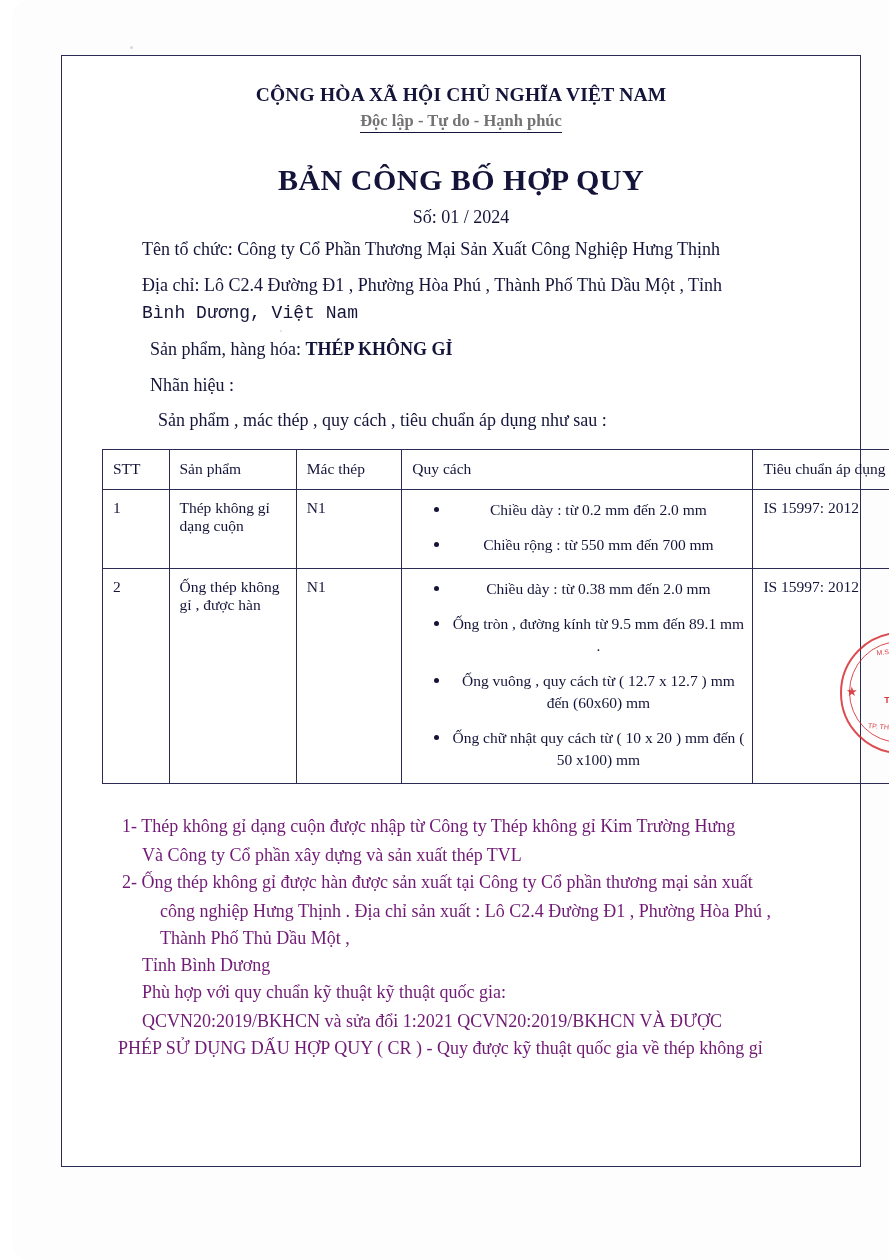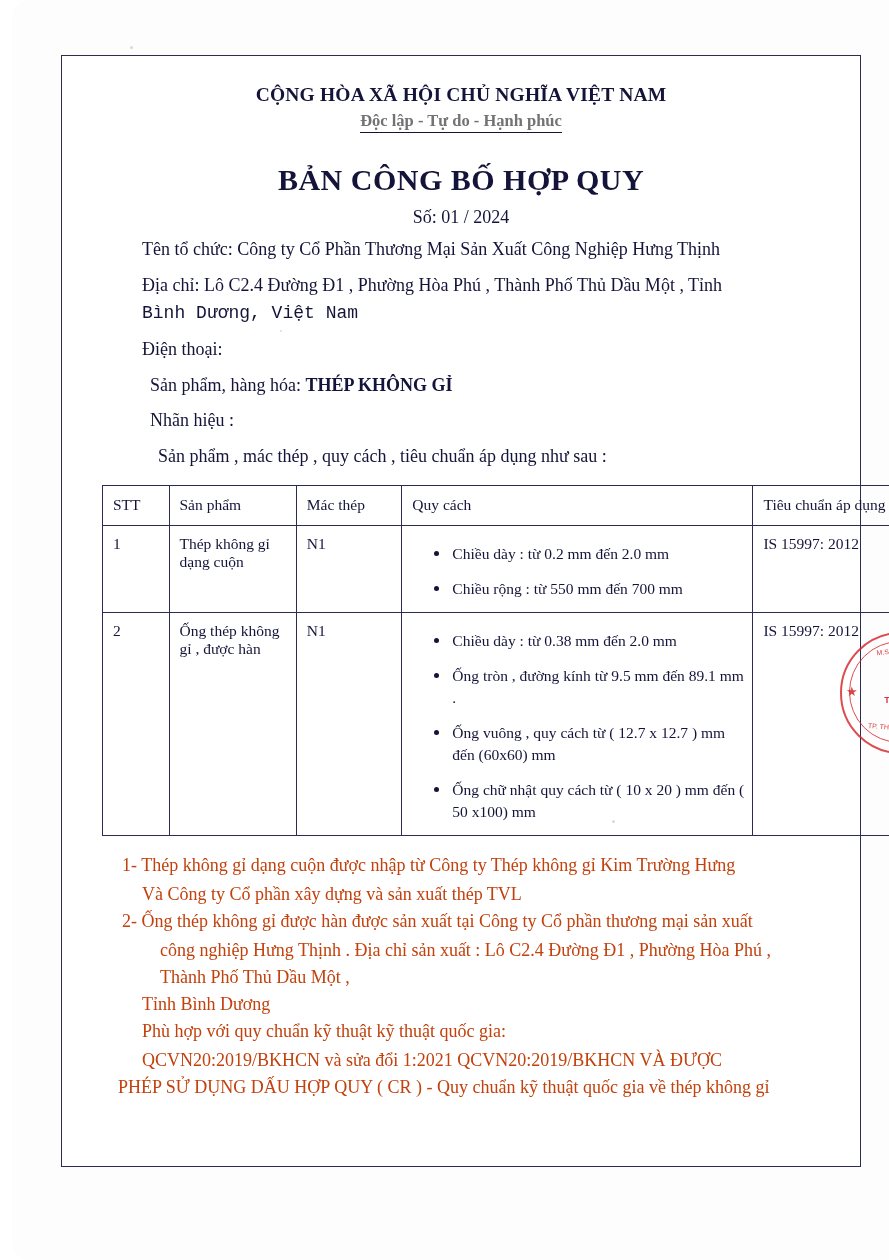--- a/index.html
+++ b/index.html
@@ -108,40 +108,41 @@
   .c-tieu { width: 148px; }
   td.c-stt, td.c-mac { text-align: center; }
   td.c-prod { text-align: justify; }
   ul.quy {
     margin: 0;
     padding-left: 22px;
     list-style: none;
   }
   ul.quy li {
     position: relative;
-    margin: 8px 0 13px 0;
+    margin: 0 0 13px 0;
     line-height: 1.42;
     padding-left: 18px;
+    text-align: center;
   }
   ul.quy li:last-child { margin-bottom: 2px; }
   ul.quy li::before {
     content: "";
     position: absolute;
     left: 0;
     top: 8px;
     width: 5px;
     height: 5px;
     border-radius: 50%;
     background: #14143a;
   }
   .notes {
-    margin-top: 16px;
+    margin-top: 29px;
     font-size: 18px;
     line-height: 1.5;
-    color: #c2410c;
+    color: #701a75;
   }
   .note-item {
     padding-left: 52px;
     text-indent: -20px;
     margin-bottom: 2px;
   }
   .note-sub {
     padding-left: 70px;
   }
   .note-plain {
@@ -240,21 +241,20 @@
 
       <div class="body-line">
         <span>Tên tổ chức: </span><span>Công ty Cổ Phần Thương Mại Sản Xuất Công Nghiệp Hưng Thịnh</span>
       </div>
 
       <div class="body-line">
         <span>Địa chỉ: </span><span>Lô C2.4 Đường Đ1 , Phường Hòa Phú , Thành Phố Thủ Dầu Một , Tỉnh</span>
       </div>
       <div class="body-line cont">Bình Dương, Việt Nam</div>
 
-      <div class="body-line">Điện thoại:</div>
 
       <div class="body-line indent">
         <span>Sản phẩm, hàng hóa: </span><span class="bold">THÉP KHÔNG GỈ</span>
       </div>
 
       <div class="body-line indent">Nhãn hiệu :</div>
 
       <div class="body-line indent2">Sản phẩm , mác thép , quy cách , tiêu chuẩn áp dụng như sau :</div>
 
       <table class="spec">
@@ -299,21 +299,21 @@
 
       <div class="notes">
         <div class="note-item">1-  Thép không gỉ dạng cuộn được nhập từ Công ty Thép không gỉ Kim Trường Hưng</div>
         <div class="note-plain">Và Công ty Cổ phần xây dựng và sản xuất thép TVL</div>
         <div class="note-item">2-  Ống thép không gỉ được hàn được sản xuất tại Công ty Cổ phần thương mại sản xuất</div>
         <div class="note-sub">công nghiệp Hưng Thịnh . Địa chỉ sản xuất : Lô C2.4 Đường Đ1 , Phường Hòa Phú ,</div>
         <div class="note-sub">Thành Phố Thủ Dầu Một ,</div>
         <div class="note-plain">Tỉnh Bình Dương</div>
         <div class="note-plain">Phù hợp với quy chuẩn kỹ thuật kỹ thuật quốc gia:</div>
         <div class="final">QCVN20:2019/BKHCN và sửa đổi 1:2021  QCVN20:2019/BKHCN VÀ ĐƯỢC</div>
-        <div class="final2">PHÉP SỬ DỤNG DẤU HỢP QUY ( CR ) -  Quy chuẩn kỹ thuật quốc gia về thép không gỉ</div>
+        <div class="final2">PHÉP SỬ DỤNG DẤU HỢP QUY ( CR ) -  Quy được kỹ thuật quốc gia về thép không gỉ</div>
       </div>
 
     </div>
   </div>
 
   <div class="seal">
     <div class="ring-outer"></div>
     <div class="ring-inner"></div>
     <div class="star">★</div>
     <div class="seal-top">M.S.D.N: 3702266...</div>

